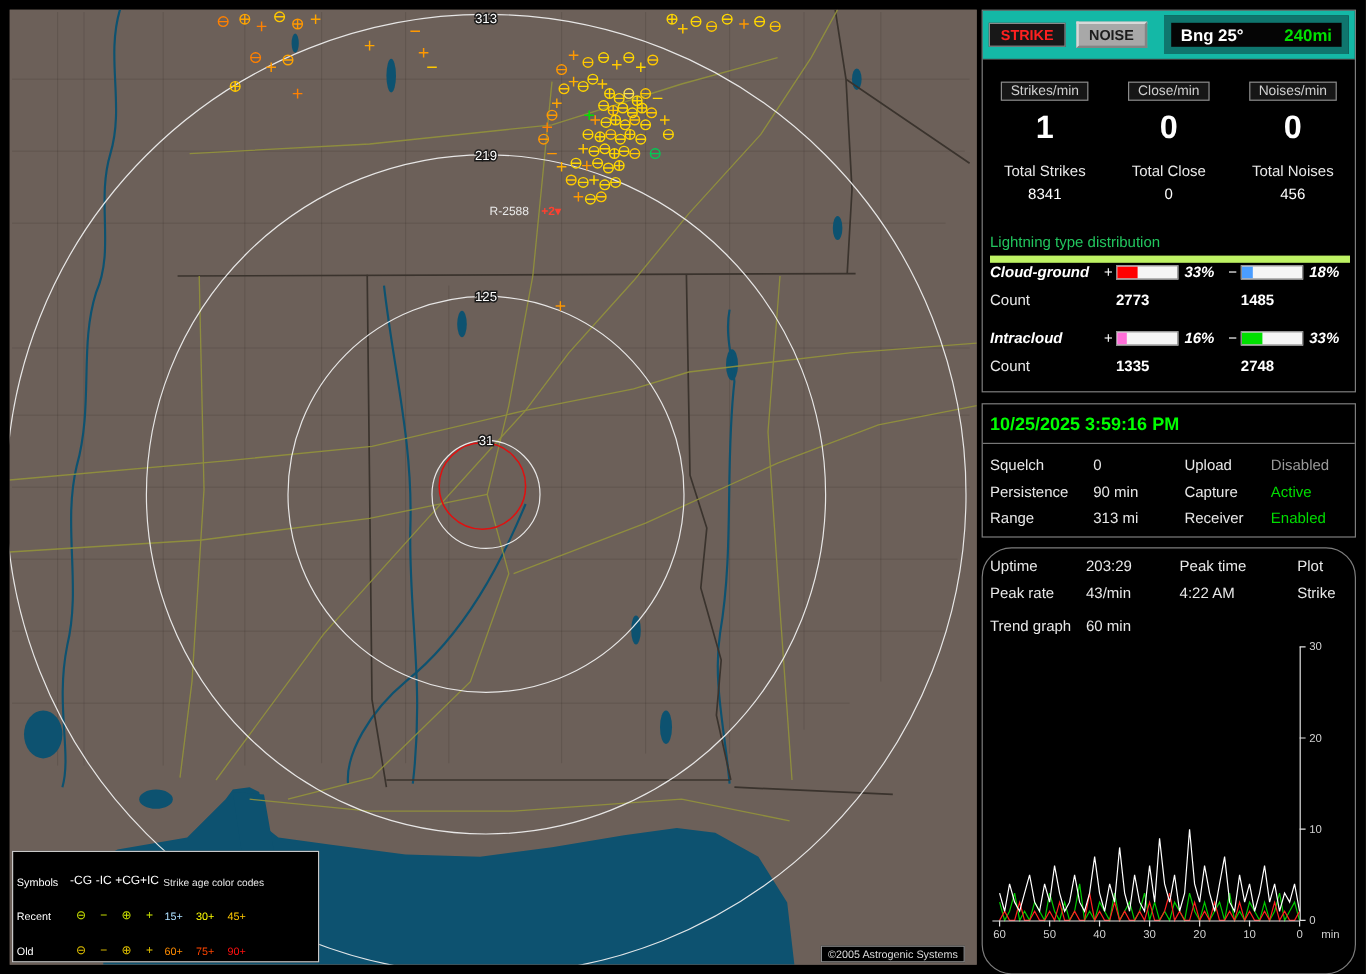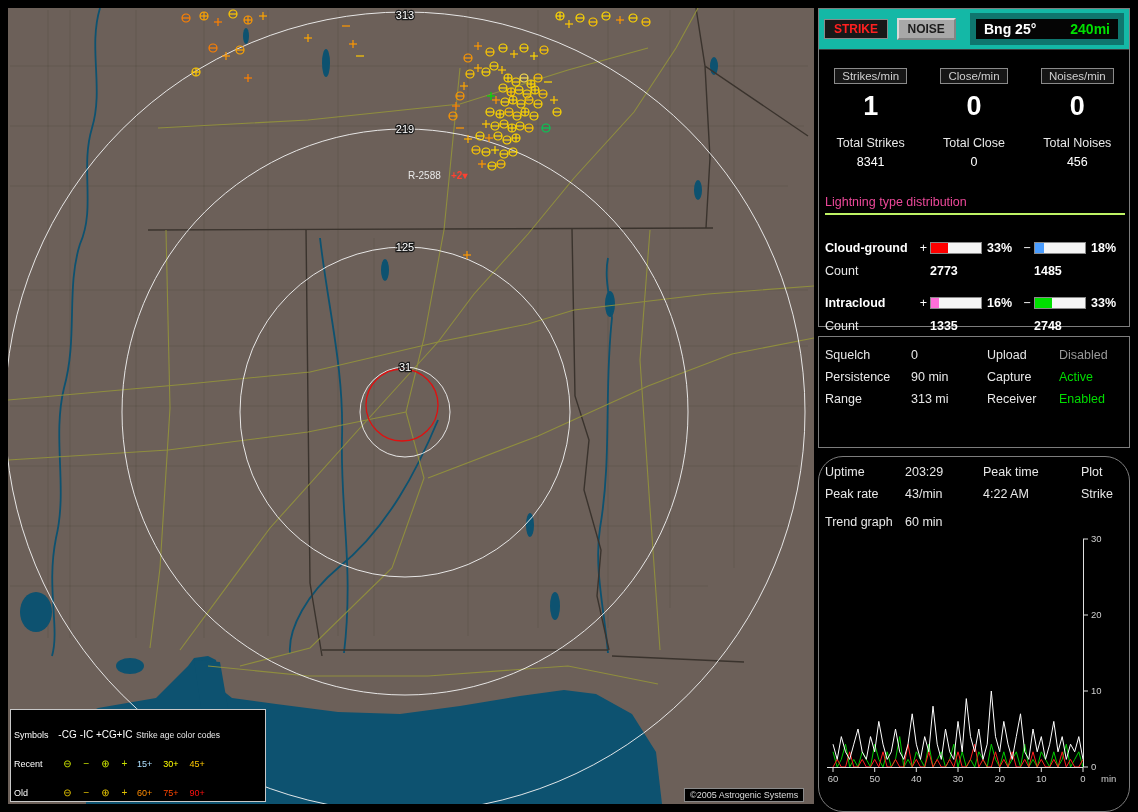--- a/index.html
+++ b/index.html
@@ -28,22 +28,22 @@
   .strike-btn{color:#ff2020;background:#181818;border:1px solid #8a8a8a;margin-right:5px;}
   .noise-btn{color:#1c1c1c;background:#a8a8a8;border:2px outset #d8d8d8;}
   .bng-box{border:6px solid #0f766e;padding:2px 8px;display:flex;justify-content:space-between;width:126px;font-weight:bold;font-size:14px;color:#fff;background:#050505;}
 
   .rates-row{display:grid;grid-template-columns:repeat(3,1fr);text-align:center;margin-top:18px;}
   .rate-hdr{display:inline-block;border:1px solid #8a8a8a;color:#cfcfcf;background:#161616;font-size:11.5px;padding:1px 7px;cursor:pointer;}
   .rate-val{font-size:27px;font-weight:bold;color:#fff;margin-top:7px;}
   .totals-row{display:grid;grid-template-columns:repeat(3,1fr);text-align:center;margin-top:14px;}
   .total-val{margin-top:5px;color:#fff;}
 
-  .dist-title{margin:26px 4px 0 6px;padding-bottom:4px;border-bottom:2px solid #bef264;color:#ec4899;}
-  .dist-row{display:grid;grid-template-columns:92px 13px 52px 38px 14px 52px 36px;align-items:center;margin:26px 4px 0 6px;}
+  .dist-title{margin:26px 4px 0 6px;padding-bottom:4px;border-bottom:6px solid #bef264;color:#22c55e;}
+  .dist-row{display:grid;grid-template-columns:92px 13px 52px 38px 14px 52px 36px;align-items:center;margin:1px 4px 0 6px;font-style:italic;}
   .dist-row.second{margin-top:18px;}
   .dist-label{font-weight:bold;color:#fff;}
   .sign{text-align:center;color:#fff;}
   .bar{display:block;height:10px;background:#f5f5f5;border:1px solid #8a8a8a;overflow:hidden;}
   .bar-fill{display:block;height:100%;}
   .pct{font-weight:bold;color:#fff;padding-left:5px;}
   .count-row{display:grid;grid-template-columns:92px 13px 52px 38px 14px 52px 36px;margin:9px 4px 0 6px;}
   .cv{font-weight:bold;color:#fff;}
   .c3{grid-column:3;}
   .c6{grid-column:6;}
@@ -614,20 +614,21 @@
       <span class="pct">33%</span>
     </div>
     <div class="count-row">
       <span>Count</span>
       <span class="cv c3">1335</span>
       <span class="cv c6">2748</span>
     </div>
   </div>
 
   <div class="sec sec2">
+    <div class="datetime" style="color: rgb(0, 255, 0);">10/25/2025 3:59:16 PM</div>
     <div class="status-grid">
       <span>Squelch</span>
       <span>0</span>
       <span>Upload</span>
       <span style="color: rgb(154, 154, 154);">Disabled</span>
 
       <span>Persistence</span>
       <span>90 min</span>
       <span>Capture</span>
       <span style="color: rgb(0, 221, 0);">Active</span>

